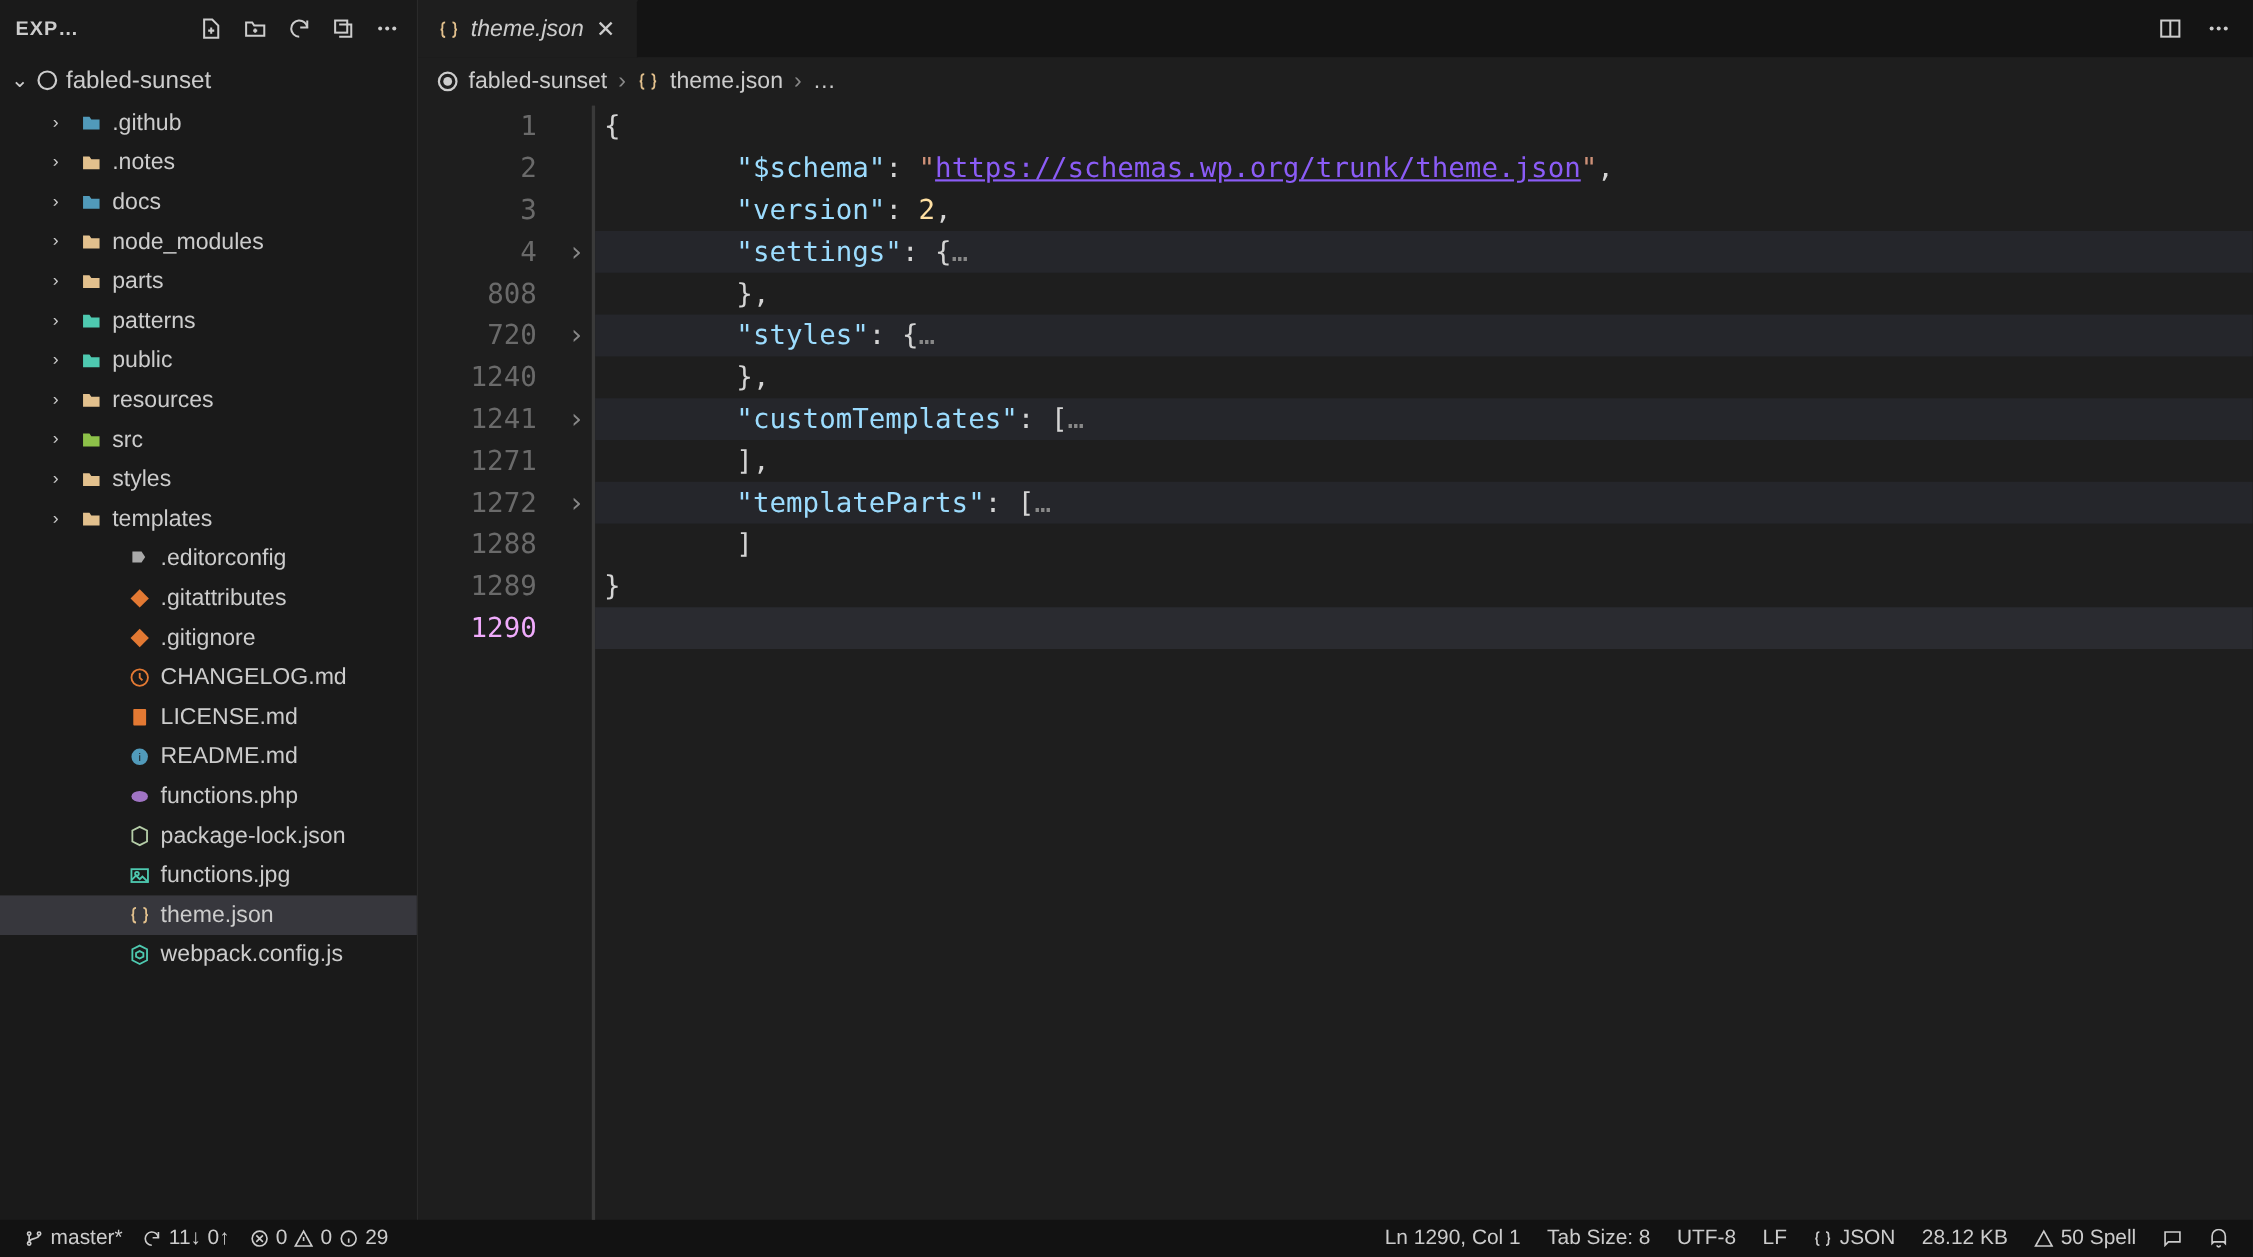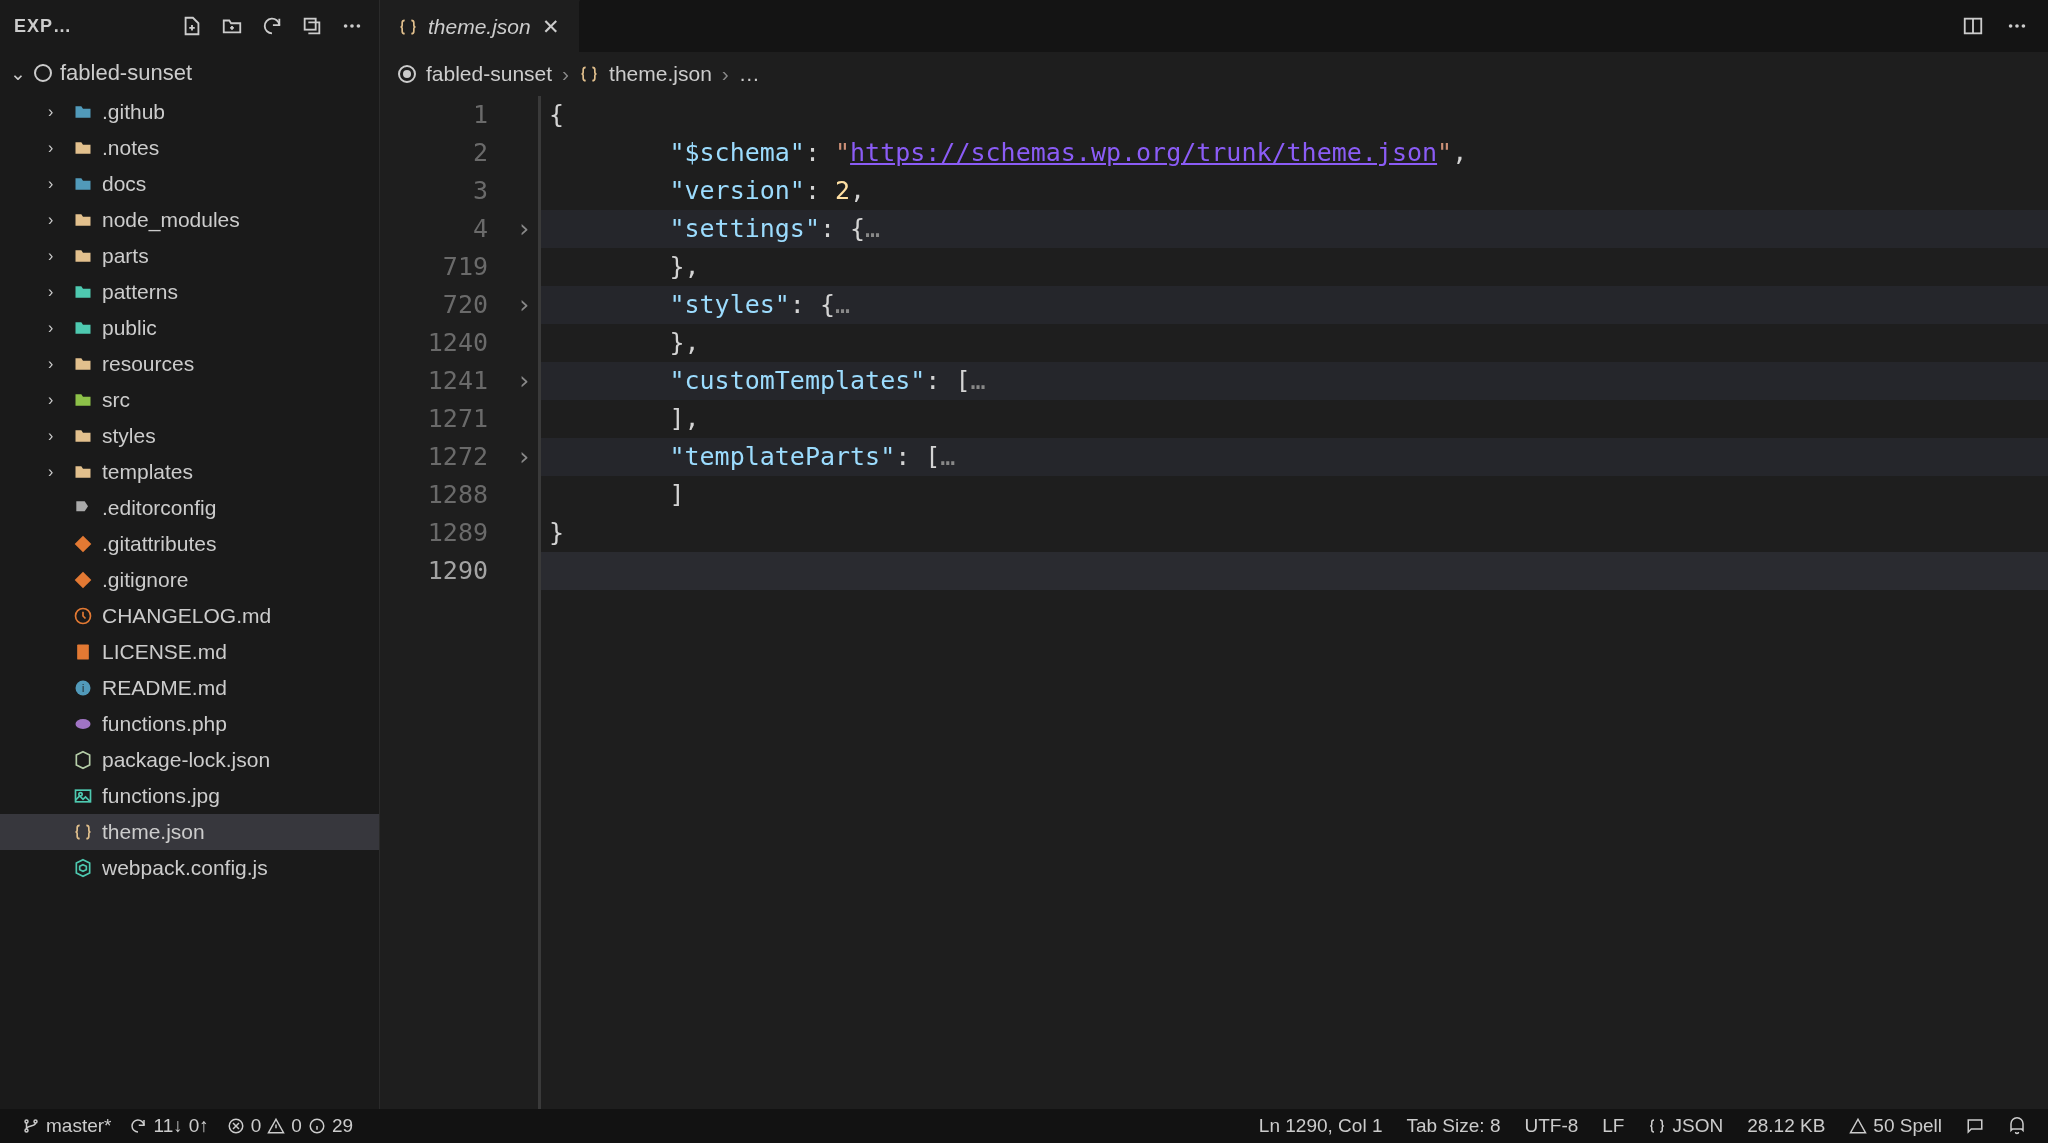--- a/index.html
+++ b/index.html
@@ -37,21 +37,21 @@
   display: flex; align-items: center; padding: 8px 10px; gap: 8px;
 }
 .project-row .chev { color: #ccc; }
 .project-row .circle { width: 18px; height: 18px; border: 2px solid #ccc; border-radius: 50%; }
 .project-row .name { font-size: 22px; color: #ccc; }
 .tree { flex: 1; overflow-y: auto; padding-bottom: 12px; }
 .tree-item {
   display: flex; align-items: center; padding: 3px 0 3px 48px; gap: 8px; cursor: pointer;
   font-size: 21px; line-height: 30px;
 }
-.tree-item.file { padding-left: 72px; text-align: center; }
+.tree-item.file { padding-left: 116px; text-align: center; }
 .tree-item.active { background: #37373d; }
 .tree-item .chev { width: 16px; color: #ccc; font-size: 16px; }
 .tree-item .ficon { width: 22px; height: 22px; display: flex; align-items: center; justify-content: center; }
 .tree-item .label { color: #ccc; }
 .ficon svg { width: 20px; height: 20px; }
 
 .editor-area { flex: 1; display: flex; flex-direction: column; background: #1e1e1e; min-width: 0; }
 .tab-bar { display: flex; height: 52px; background: #141414; align-items: stretch; }
 .tab {
   display: flex; align-items: center; gap: 10px; padding: 0 18px;
@@ -65,21 +65,21 @@
   display: flex; align-items: center; gap: 10px; padding: 6px 18px; font-size: 21px; color: #ccc;
   height: 44px;
 }
 .breadcrumb .sep { color: #888; }
 .breadcrumb .ficon { width: 20px; height: 20px; }
 .breadcrumb .circle-dot { width: 18px; height: 18px; border: 2px solid #ccc; border-radius: 50%; display:flex; align-items:center; justify-content:center;}
 .breadcrumb .circle-dot::after { content:""; width:8px; height:8px; background:#ccc; border-radius:50%;}
 .code-area { flex: 1; display: flex; font-family: "SF Mono", Menlo, Consolas, monospace; font-size: 25px; line-height: 38px; position: relative; }
 .gutter { width: 130px; text-align: right; color: #6a6a6a; padding-right: 22px; user-select: none; }
 .gutter .ln { height: 38px; }
-.gutter .ln.current { color: #a3a3a3; }
+.gutter .ln.current { color: #f0abfc; }
 .fold-col { width: 28px; color: #888; }
 .fold-col .fc { height: 38px; display:flex; align-items:center; justify-content:center; cursor:pointer; }
 .code-lines { flex: 1; position: relative; border-left: 3px solid #3a3a3a; }
 .code-line { height: 38px; padding-left: 8px; white-space: pre; }
 .code-line.hl { background: #25262b; }
 .code-line.current { background: #2a2b30; }
 .tok-key { color: #9cdcfe; }
 .tok-str { color: #ce9178; }
 .tok-lit { color: #ffe0a3; }
 .tok-punc { color: #d4d4d4; }
@@ -378,21 +378,21 @@
       <span>theme.json</span>
       <span class="sep">›</span>
       <span>…</span>
     </div>
     <div class="code-area">
       <div class="gutter" id="gutter">
           <div class="ln">1</div>
           <div class="ln">2</div>
           <div class="ln">3</div>
           <div class="ln">4</div>
-          <div class="ln">719</div>
+          <div class="ln">808</div>
           <div class="ln">720</div>
           <div class="ln">1240</div>
           <div class="ln">1241</div>
           <div class="ln">1271</div>
           <div class="ln">1272</div>
           <div class="ln">1288</div>
           <div class="ln">1289</div>
           <div class="ln current">1290</div>
         </div>
       <div class="fold-col" id="foldcol">

